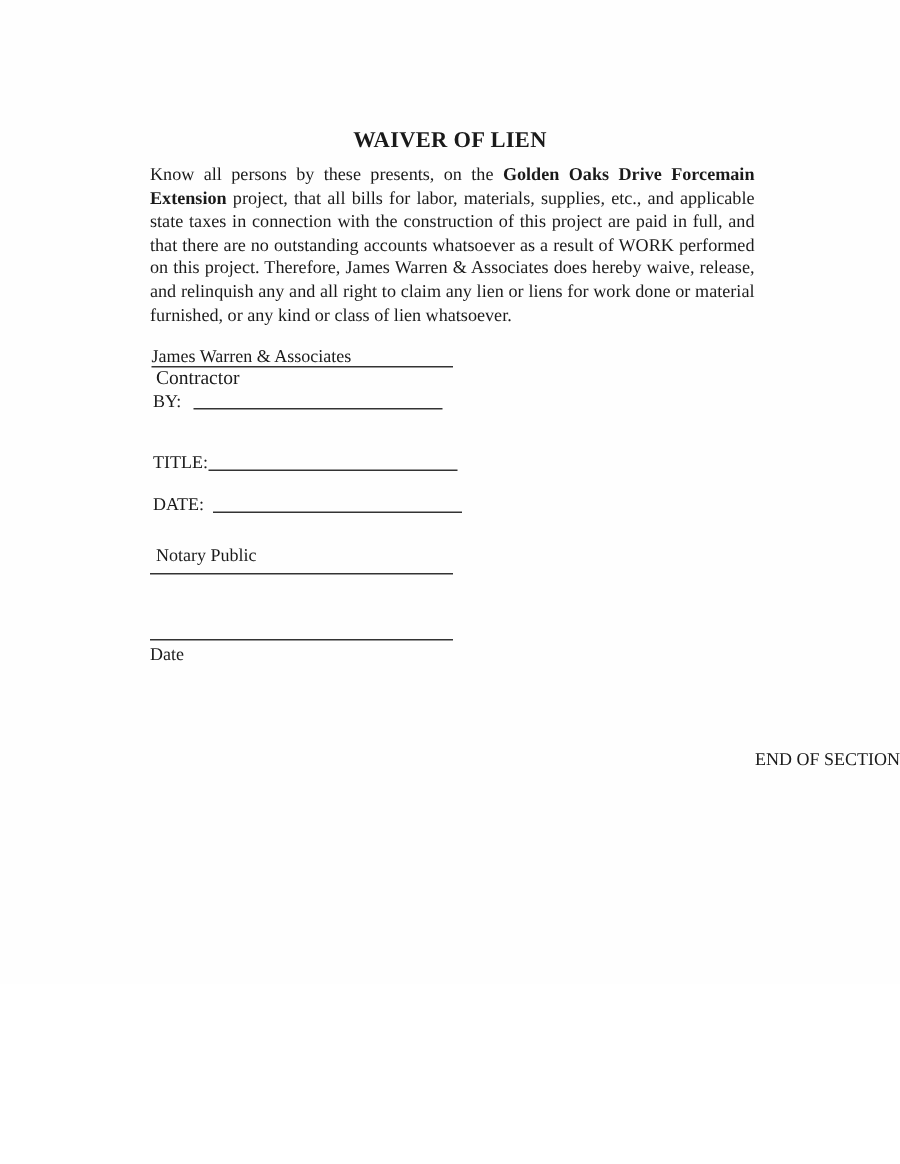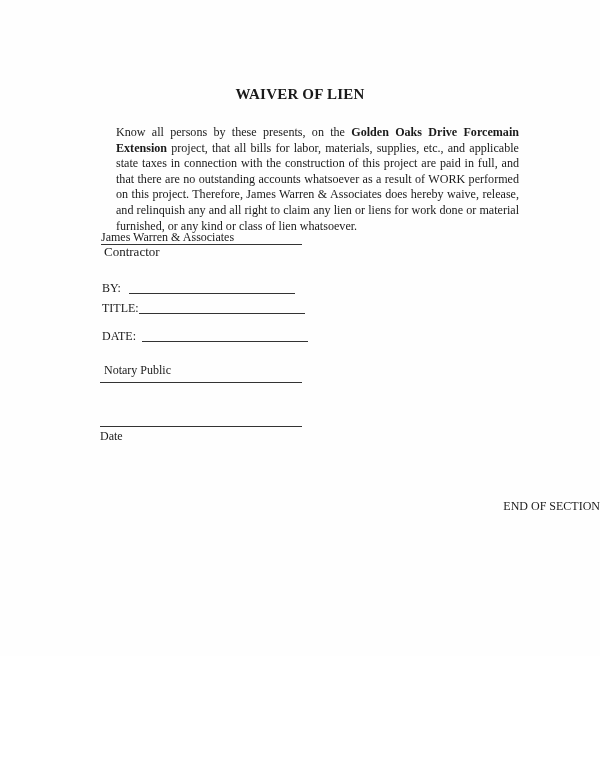--- a/index.html
+++ b/index.html
@@ -31,21 +31,21 @@
       letter-spacing: 0.2px;
     }
     .body-para {
       position: absolute;
       left: 100px;
       top: 109px;
       width: 403px;
       font-size: 12.1px;
       line-height: 15.6px;
       text-align: justify;
-      margin: 16px;
+      margin: 0;
     }
     .body-para b { font-weight: bold; }
     .contractor-name {
       position: absolute;
       left: 101px;
       top: 230px;
       width: 201px;
       font-size: 12px;
       line-height: 14px;
       border-bottom: 1px solid #333;
@@ -96,21 +96,21 @@
 
 <div class="page">
 
   <div class="title">WAIVER OF LIEN</div>
 
   <p class="body-para"><span>Know all persons by these presents, on the </span><b>Golden Oaks Drive Forcemain Extension</b><span> project, that all bills for labor, materials, supplies, etc., and applicable state taxes in connection with the construction of this project are paid in full, and that there are no outstanding accounts whatsoever as a result of WORK performed on this project. Therefore, James Warren &amp; Associates does hereby waive, release, and relinquish any and all right to claim any lien or liens for work done or material furnished, or any kind or class of lien whatsoever.</span></p>
 
   <div class="contractor-name">James Warren &amp; Associates</div>
   <div class="contractor-label">Contractor</div>
 
-  <div class="field-row" style="top:280px;">
+  <div class="field-row" style="top:259px;">
     <span class="label">BY:</span>
     <span class="line" style="width:166px; margin-left:8px;"></span>
   </div>
 
   <div class="field-row" style="top:300px;">
     <span class="label">TITLE:</span>
     <span class="line" style="width:166px; margin-left:0px;"></span>
   </div>
 
   <div class="field-row" style="top:328px;">

